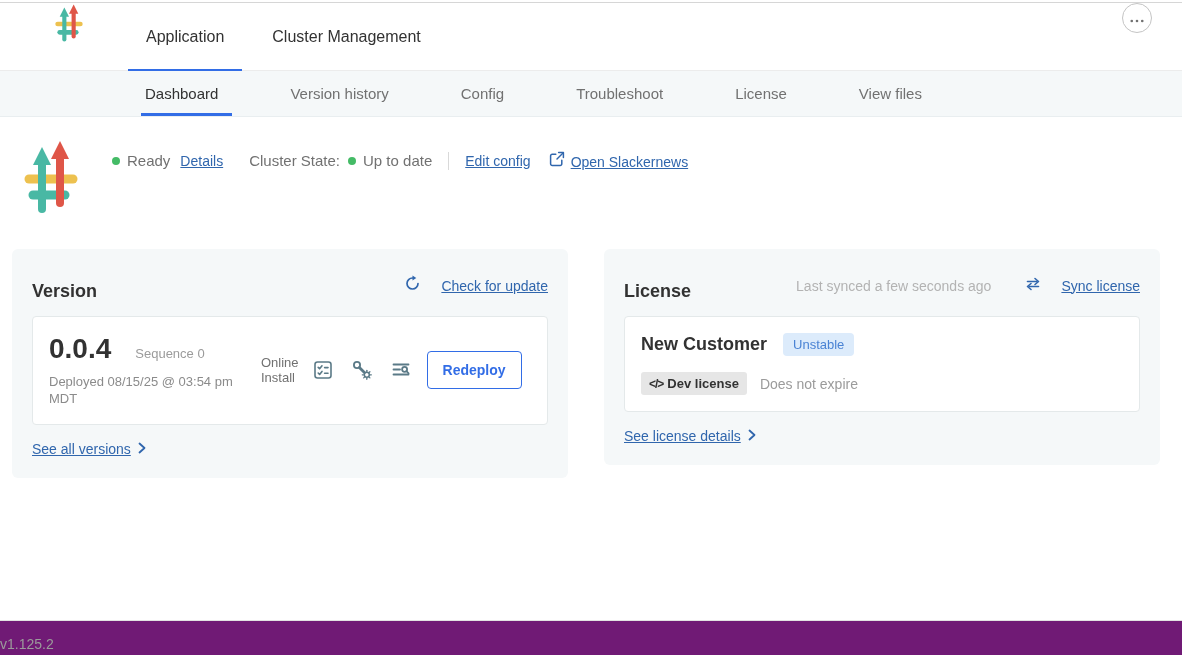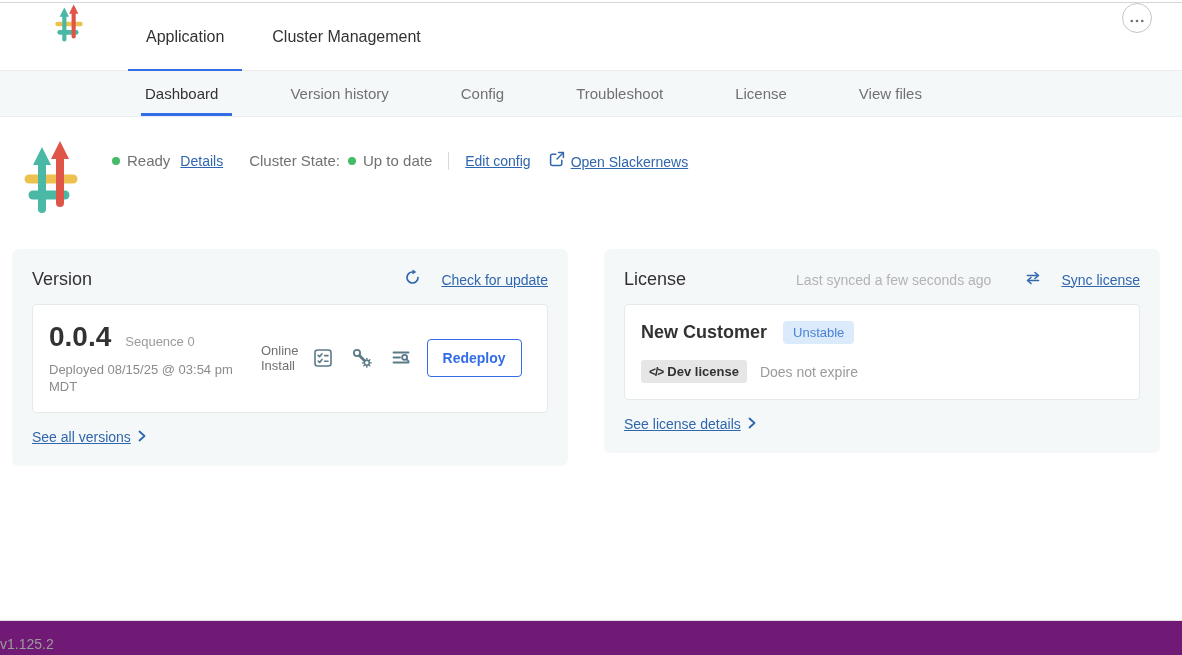--- a/index.html
+++ b/index.html
@@ -35,27 +35,27 @@
   .dot { width: 8px; height: 8px; border-radius: 50%; background: #44bb66; margin-right: 7px; flex: 0 0 auto; }
   a.link { color: #3066ad; text-decoration: underline; font-size: 14px; cursor: pointer; }
   .v-divider { width: 1px; height: 18px; background: #d9d9d9; margin: 0 16px; }
   .gap10 { margin-right: 10px; } .gap26 { margin-right: 26px; } .gap8 { margin-right: 8px; } .gap18 { margin-right: 18px; }
   .iconlink { display: inline-flex; align-items: flex-end; gap: 6px; }
 
   
   .cards { display: flex; gap: 36px; margin: 34px 22px 0 12px; align-items: flex-start; }
   .card { background: #f5f8f9; border-radius: 6px; padding: 20px; flex: 1; }
   .card-header { display: flex; align-items: center; }
-  .card-title { font-size: 18px; font-weight: normal; }
+  .card-title { font-size: 18px; font-weight: bold; margin-top: 12px; }
   .header-right { margin-left: auto; display: flex; align-items: center; gap: 20px; }
   .inner-card { background: #fff; border: 1px solid #e4e9ea; border-radius: 4px; margin-top: 14px; padding: 16px; }
 
   .version-inner { display: flex; align-items: center; }
   .v-left { width: 212px; flex: 0 0 auto; }
-  .v-num-row { display: flex; align-items: baseline; gap: 14px; }
+  .v-num-row { display: flex; align-items: baseline; gap: 24px; }
   .v-number { font-size: 28px; font-weight: bold; }
   .v-seq { font-size: 13px; color: #9b9b9b; }
   .deployed-badge { display: inline-block; margin-top: 9px; background: #44bb66; color: #fff; font-size: 13px; padding: 4px 9px; border-radius: 3px; }
   .deployed-at { margin-top: 9px; font-size: 13px; color: #8b8b8b; max-width: 200px; line-height: 1.3; }
   .v-right { display: flex; align-items: center; gap: 13px; }
   .install-type { font-size: 13px; color: #717171; line-height: 1.2; white-space: nowrap; }
   .icons-row { display: flex; align-items: center; gap: 17px; }
   .action-icon { cursor: pointer; display: inline-flex; }
   .redeploy-btn { background: #fff; border: 1px solid #326de6; color: #326de6; font-weight: bold; font-family: inherit; font-size: 14px; padding: 10px 15px; border-radius: 4px; cursor: pointer; margin-left: 2px; }
   .see-link { display: inline-flex; align-items: center; gap: 7px; margin-top: 16px; }

